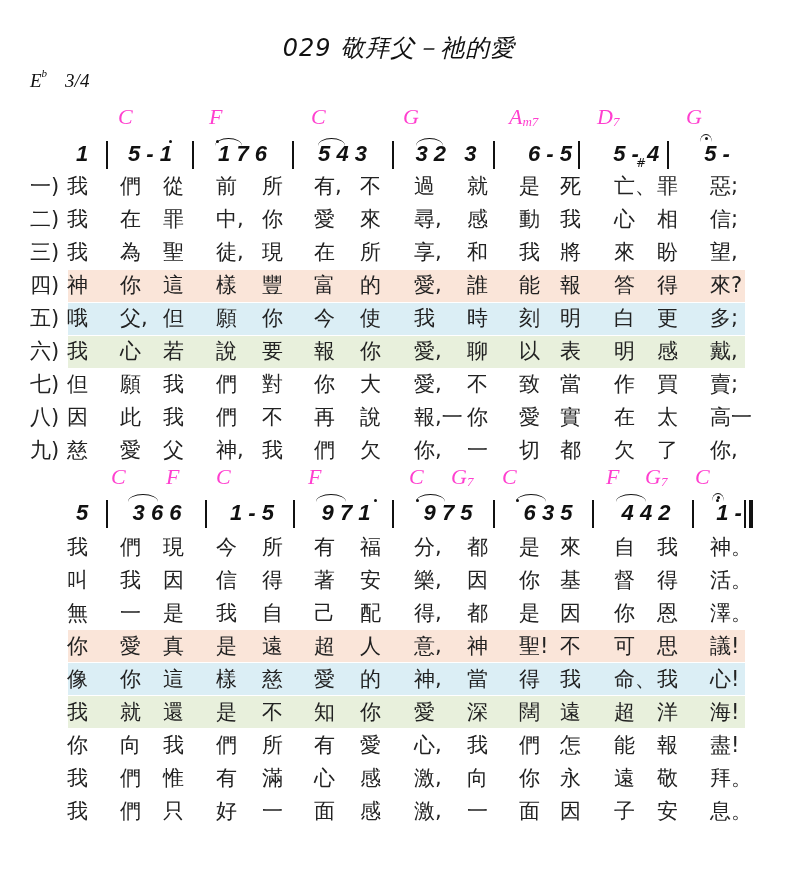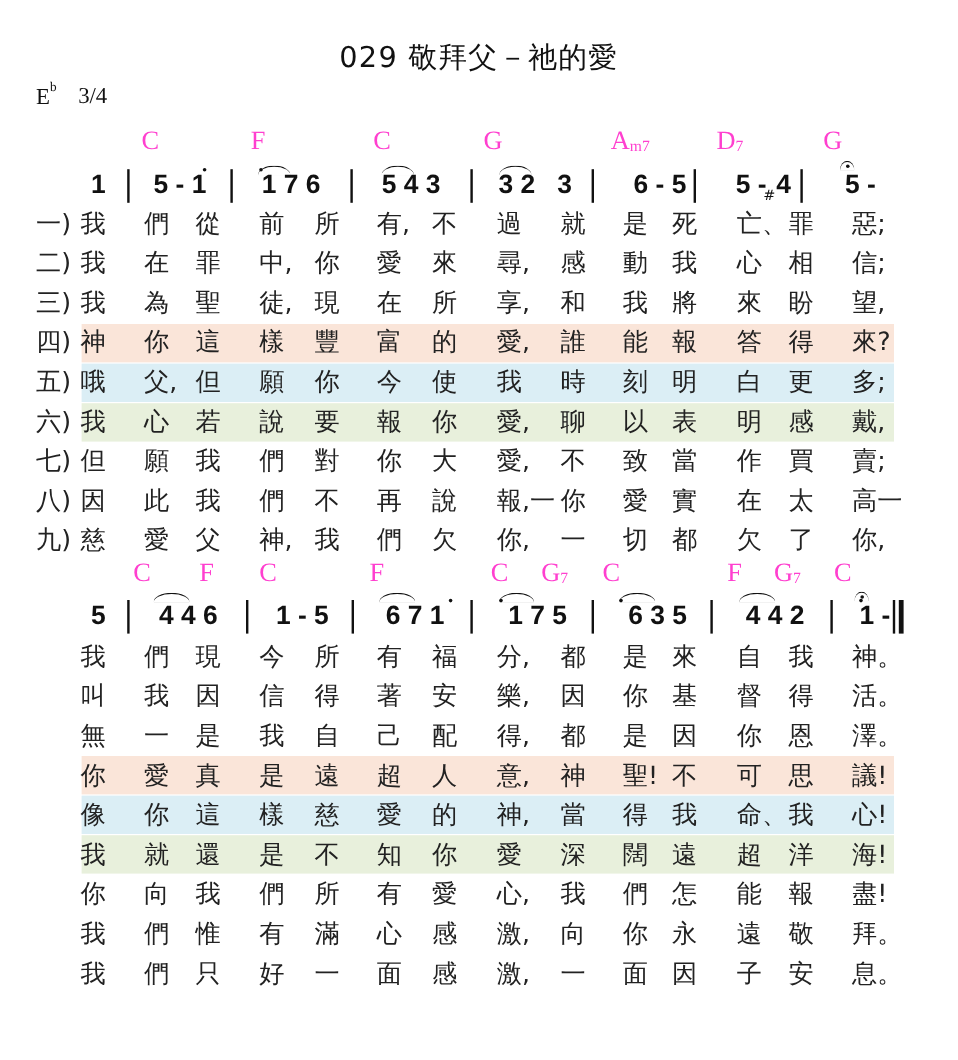--- a/index.html
+++ b/index.html
@@ -1,18 +1,18 @@
 <!DOCTYPE html>
 <html><head>
 <meta charset="utf-8">
 <style>
   html, body { margin: 0; padding: 0; background: #ffffff; }
   body { width: 798px; height: 883px; position: relative; overflow: hidden;
          font-family: "DejaVu Sans", sans-serif; color: #111; }
-  .abs { position: absolute; }
+  .abs { position: absolute; font-style: italic; }
   .title { left: 0; width: 798px; top: 32px; text-align: center; font-size: 24px; letter-spacing: 1px; color: #111; }
   .key { left: 30px; top: 70px; font-family: "Liberation Serif", serif; font-size: 19px; }
   .key sup { font-size: 11px; position: relative; top: -3px; }
   .key .meter { margin-left: 18px; }
   .chord { font-family: "Liberation Serif", serif; font-size: 22px; color: #ff3fcf; white-space: nowrap; }
   .chord sub { font-size: 13px; vertical-align: -2px; }
   .note { font-family: "Liberation Sans", sans-serif; font-weight: bold; font-size: 22px; white-space: nowrap; text-align: center; }
   .bar { width: 2px; background: #111; }
   .bar.thick { width: 4px; }
   .hi-dot { position: absolute; width: 3px; height: 3px; background: #111; border-radius: 50%; }
@@ -255,24 +255,24 @@
   <div class="hi-dot" style="left:716px; top:499px;"></div>
 
   <div class="slur" style="left:128px; top:494px; width:30px;"></div>
   <div class="slur" style="left:316px; top:494px; width:30px;"></div>
   <div class="slur" style="left:416px; top:494px; width:29px;"></div>
   <div class="slur" style="left:516px; top:494px; width:30px;"></div>
   <div class="slur" style="left:616px; top:494px; width:30px;"></div>
 
   <div class="fermata" style="left:712px; top:493px;"></div>
 <div class="abs note" style="left: 72px; top: 500px; width: 20px; white-space: pre;">5</div>
-    <div class="abs note" style="left: 122px; top: 500px; width: 70px; white-space: pre;">4 4 6</div>
+    <div class="abs note" style="left: 122px; top: 500px; width: 70px; white-space: pre;">3 6 6</div>
     <div class="abs note" style="left: 223px; top: 500px; width: 58px; white-space: pre;">1 - 5</div>
-    <div class="abs note" style="left: 310px; top: 500px; width: 72px; white-space: pre;">6 7 1</div>
-    <div class="abs note" style="left: 412px; top: 500px; width: 72px; white-space: pre;">1 7 5</div>
+    <div class="abs note" style="left: 310px; top: 500px; width: 72px; white-space: pre;">9 7 1</div>
+    <div class="abs note" style="left: 412px; top: 500px; width: 72px; white-space: pre;">9 7 5</div>
     <div class="abs note" style="left: 512px; top: 500px; width: 72px; white-space: pre;">6 3 5</div>
     <div class="abs note" style="left: 610px; top: 500px; width: 72px; white-space: pre;">4 4 2</div>
     <div class="abs note" style="left: 712px; top: 500px; width: 34px; white-space: pre;">1 -</div>
   </div>
 
 <div class="band" style="top:630px; background:#fae5d9;"></div>
 <div class="band" style="top:663px; background:#dbeef5;"></div>
 <div class="band" style="top:696px; background:#e8f0dc;"></div>
 
 <div id="sys2-lyrics">

